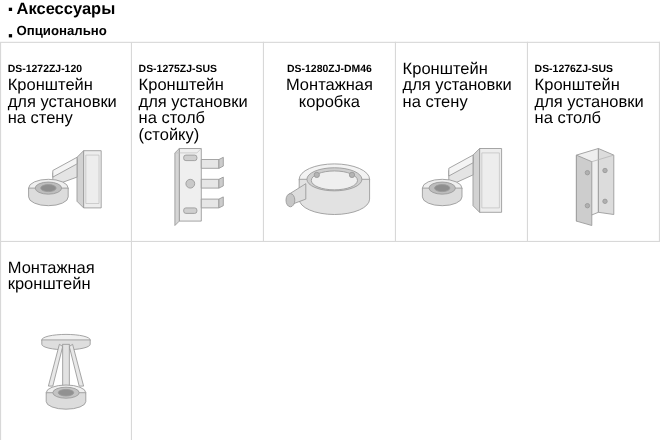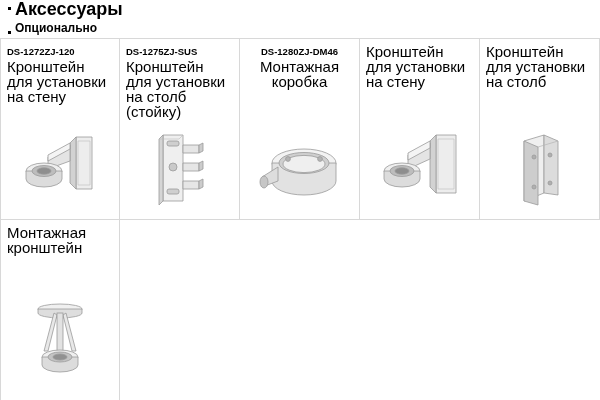--- a/index.html
+++ b/index.html
@@ -16,21 +16,21 @@
   }
   .page {
     position: relative;
     width: 600px;
     height: 400px;
   }
   .heading {
     position: absolute;
     left: 8px;
     top: 0px;
-    font-size: 18px;
+    font-size: 15px;
     font-weight: bold;
     line-height: 18px;
     display: flex;
     align-items: center;
     gap: 4px;
   }
   .bullet {
     display: inline-block;
     width: 3px;
     height: 3px;
@@ -56,21 +56,21 @@
   }
   .row {
     display: flex;
     width: 600px;
   }
   .cell {
     width: 120px;
     box-sizing: border-box;
     border-right: 1px solid #d8d8d8;
     border-bottom: 1px solid #d8d8d8;
-    padding: 5px 6px 0 6px;
+    padding: 16px 6px 0 6px;
     height: 182px;
     position: relative;
     background: #fff;
   }
   .row:first-child .cell {
     border-top: 1px solid #d8d8d8;
   }
   .cell:first-child {
     border-left: 1px solid #d8d8d8;
   }
@@ -207,20 +207,21 @@
               <path d="M12 40 L12 48 A18 8 0 0 0 48 48 L48 40 Z" fill="#dcdcdc"></path>
               <ellipse cx="30" cy="40" rx="12" ry="5.5" fill="#bdbdbd"></ellipse>
               <ellipse cx="30" cy="40" rx="7" ry="3.2" fill="#8e8e8e"></ellipse>
               <path d="M66 8 L82 8 L82 58 L66 58 Z" fill="none" stroke="#bcbcbc" stroke-width="0.6"></path>
             </g>
           </svg>
         </div>
       </div>
 
       <div class="cell">
+        <div class="model">DS-1276ZJ-SUS</div>
         <div class="desc">Кронштейн</div>
         <div class="desc">для установки</div>
         <div class="desc">на столб</div>
         <div class="art">
           <svg width="80" height="80" viewBox="0 0 80 80">
             <g stroke="#9a9a9a" stroke-width="0.8">
               <path d="M24 10 L44 4 L44 62 L24 70 Z" fill="#efefef"></path>
               <path d="M44 4 L58 10 L58 64 L44 62 Z" fill="#dcdcdc"></path>
               <path d="M24 10 L38 16 L38 74 L24 70 Z" fill="#cdcdcd"></path>
               <path d="M38 16 L58 10" fill="none" stroke="#b5b5b5" stroke-width="0.7"></path>

